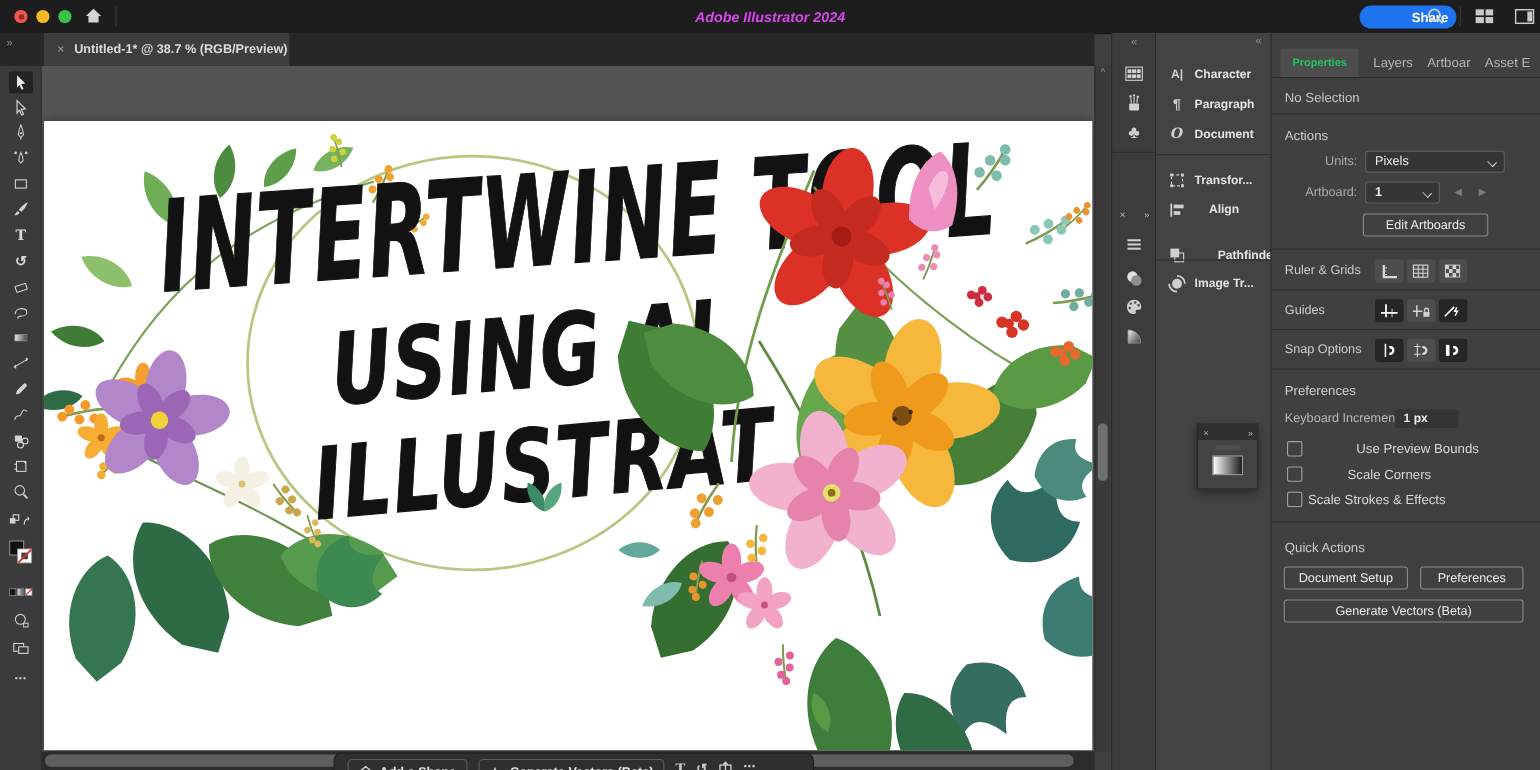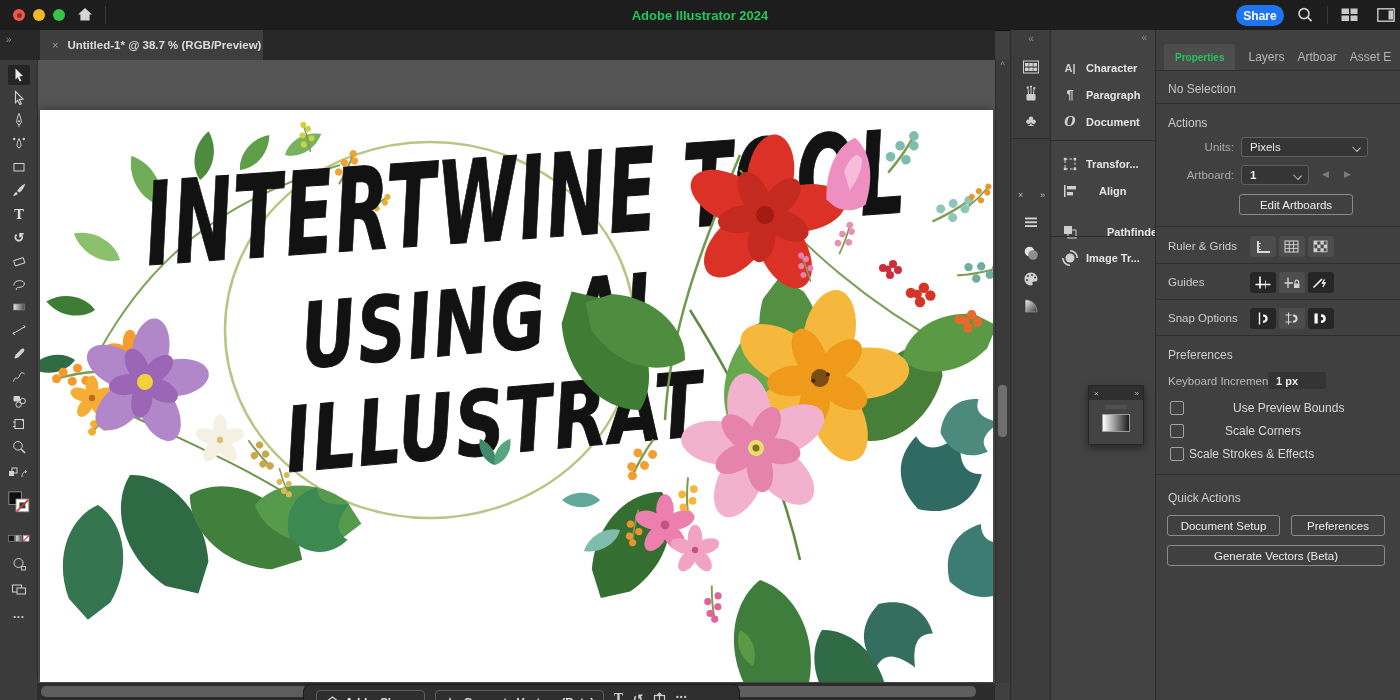--- a/index.html
+++ b/index.html
@@ -4,23 +4,23 @@
 <style>
   html,body{margin:0;padding:0;width:1400px;height:700px;overflow:hidden;background:#3f3f3f;
     font-family:"Liberation Sans",sans-serif;-webkit-font-smoothing:antialiased;}
   #app{position:absolute;inset:0;width:1400px;height:700px;}
   .abs{position:absolute;}
   
   .titlebar{position:absolute;left:0;top:0;width:1400px;height:30px;background:#1d1d1d;border-bottom:1px solid #121212;}
   .light{position:absolute;top:9px;width:12px;height:12px;border-radius:50%;}
   .home-ic{position:absolute;top:6px;}
   .tb-divider{position:absolute;top:6px;width:1px;height:18px;background:#3a3a3a;}
-  .tb-title{position:absolute;left:0;right:0;top:8px;text-align:center;color:#22c55e;font-size:13px;font-weight:bold;pointer-events:none;}
+  .tb-title{position:absolute;left:0;right:0;top:8px;text-align:center;color:#d946ef;font-size:13px;font-weight:bold;pointer-events:none;font-style:italic;}
   .share-btn{position:absolute;left:1236px;top:5px;width:48px;height:21px;background:#1f74f0;border-radius:11px;
-    color:#fff;font-size:12px;font-weight:bold;display:flex;align-items:center;justify-content:center;}
+    color:#fff;font-size:12px;font-weight:bold;display:flex;align-items:center;justify-content:center;padding-left:40px;}
   
   .tabrow{position:absolute;left:0;top:30px;width:995px;height:30px;background:#272727;}
   .tab{position:absolute;left:40px;top:0;width:223px;height:30px;background:#3e3e3e;display:flex;align-items:center;gap:9px;padding-left:12px;box-sizing:border-box;}
   .tab .x{color:#9f9f9f;font-size:11px;}
   .tab .lbl{color:#dcdcdc;font-size:11.5px;font-weight:bold;white-space:nowrap;}
   .expander{position:absolute;color:#8f8f8f;font-size:10px;letter-spacing:-1px;}
   
   .toolbar{position:absolute;left:0;top:60px;width:38px;height:640px;background:#3b3b3b;border-right:1px solid #2e2e2e;box-sizing:border-box;}
   .tool{position:absolute;left:8px;width:22px;height:20px;display:flex;align-items:center;justify-content:center;color:#d2d2d2;}
   .tool.selbg{background:#242424;border-radius:2px;}

